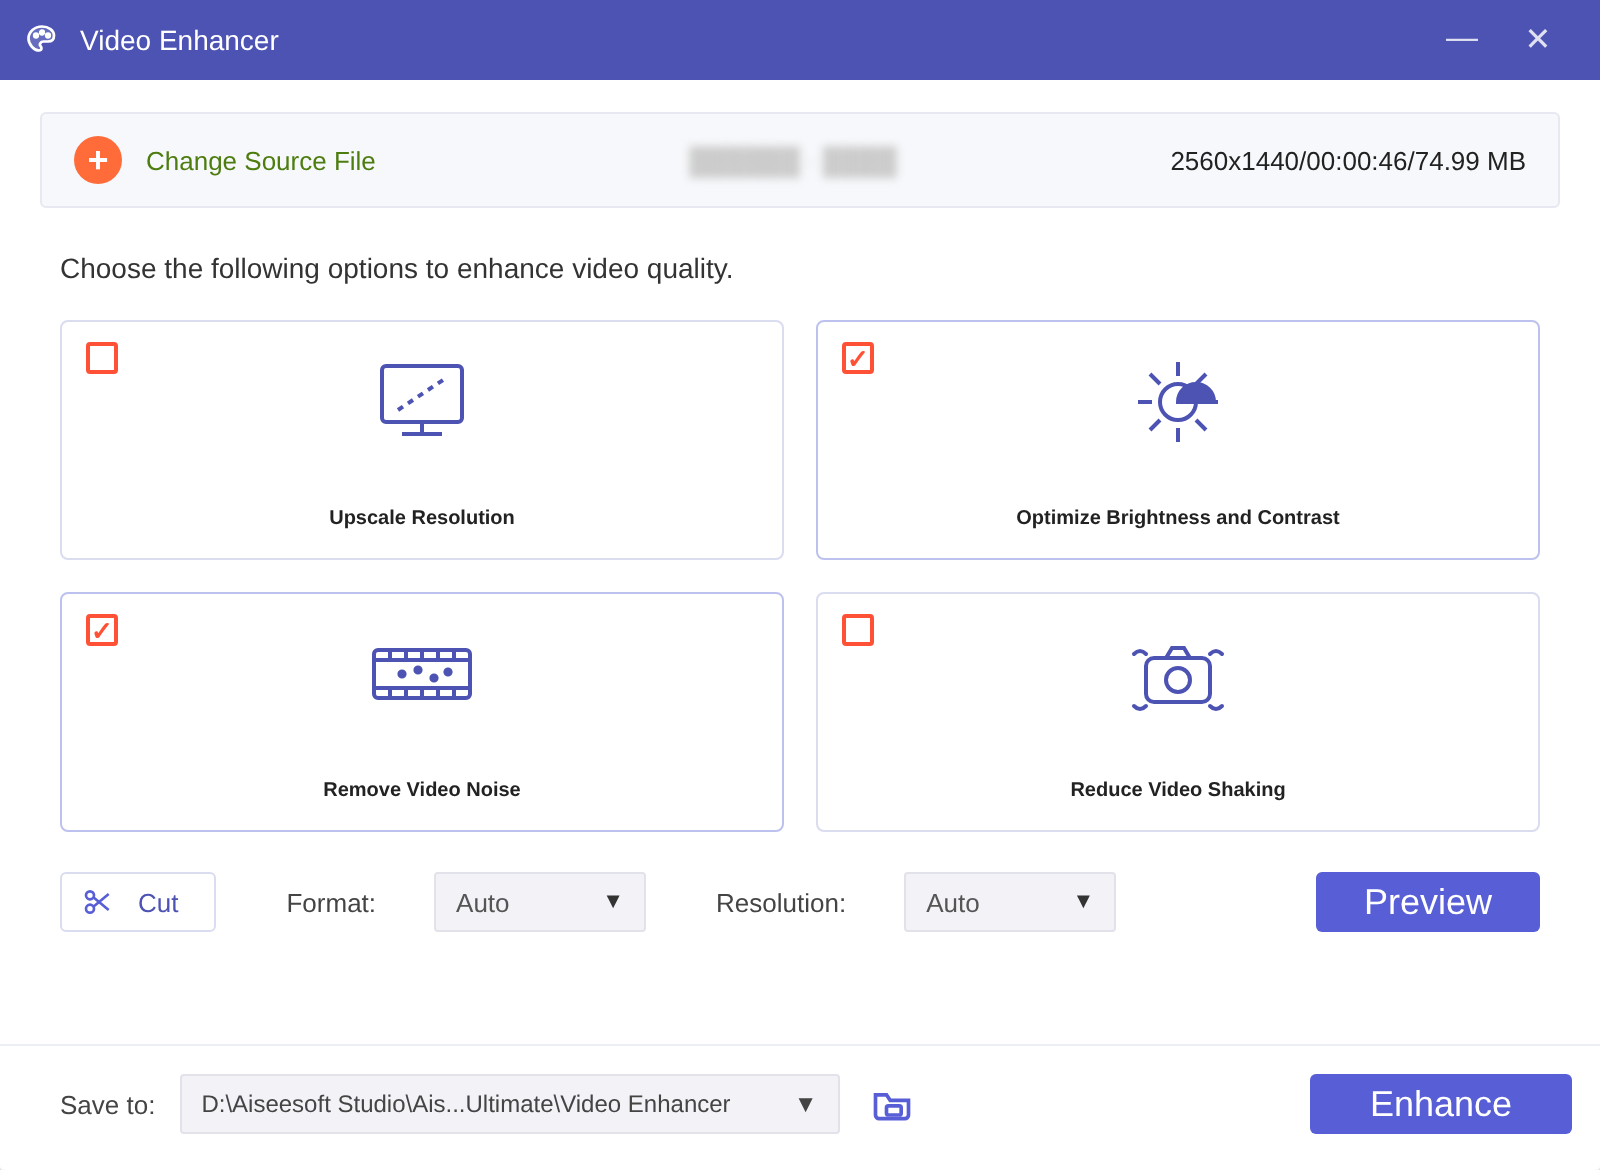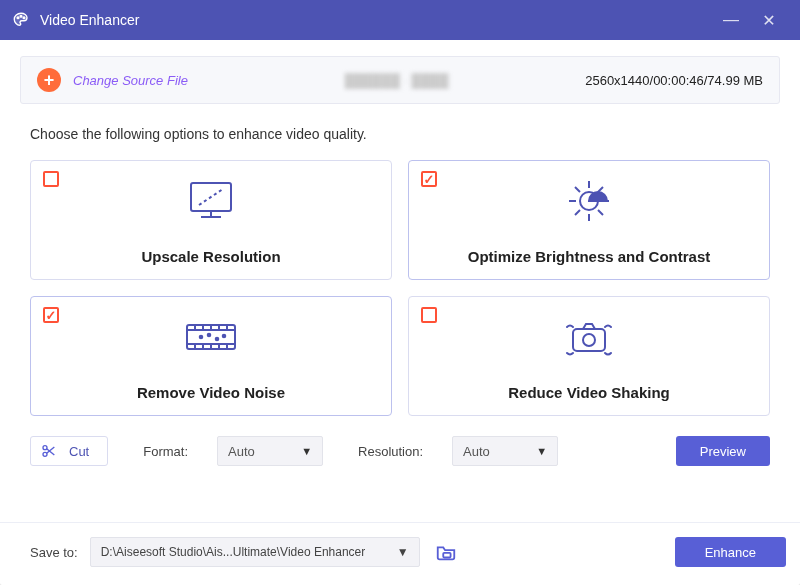--- a/index.html
+++ b/index.html
@@ -4,38 +4,38 @@
 <style>
   * { box-sizing: border-box; margin: 0; padding: 0; font-family: -apple-system, BlinkMacSystemFont, "Segoe UI", Arial, sans-serif; }
   body { background: #f0f0f0; display: flex; justify-content: center; align-items: flex-start; height: 585px; width: 800px; overflow: hidden; }
   .window { width: 800px; height: 585px; background: #fff; box-shadow: 0 2px 10px rgba(0,0,0,.15); border-radius: 2px; display: flex; flex-direction: column; }
   .titlebar { height: 40px; background: #4d53b3; color: #fff; display: flex; align-items: center; padding: 0 12px; }
   .title-icon { width: 18px; height: 18px; margin-right: 10px; display: inline-flex; align-items: center; justify-content: center; }
   .title-text { font-size: 14px; flex: 1; }
   .win-ctrl { width: 38px; text-align: center; font-size: 16px; cursor: pointer; color: #e0e1f2; }
   .source-row { margin: 16px 20px 0 20px; height: 48px; background: #f7f8fb; border: 1px solid #e7e8f1; border-radius: 3px; display: flex; align-items: center; padding: 0 16px; color: #333; font-size: 13px; }
   .plus-btn { width: 24px; height: 24px; border-radius: 50%; background: #ff6c3a; color: #fff; display: inline-flex; align-items: center; justify-content: center; font-size: 18px; margin-right: 12px; cursor: pointer; line-height: 1; font-weight: bold; }
-  .source-label { color: #8b5cf6; margin-right: 20px; font-style: italic; }
+  .source-label { color: #4d7c0f; margin-right: 20px; }
   .source-filename { color: #ccc; flex: 1; text-align: center; filter: blur(2px); user-select: none; }
   .source-meta { color: #222; }
   .prompt { margin: 22px 30px 14px 30px; color: #333; font-size: 14px; }
   .options { display: grid; grid-template-columns: 1fr 1fr; gap: 16px; margin: 4px 30px 0 30px; }
   .option-card { border: 1px solid #dadcf0; border-radius: 4px; height: 120px; position: relative; display: flex; flex-direction: column; align-items: center; justify-content: space-between; padding: 14px 0 14px 0; cursor: pointer; background: #fff; }
   .option-card.selected { border-color: #bcc1ee; }
   .check { position: absolute; top: 10px; left: 12px; width: 16px; height: 16px; border: 2px solid #ff5136; border-radius: 2px; display: inline-flex; align-items: center; justify-content: center; }
   .check.on::after { content: "✓"; color: #ff5136; font-size: 13px; font-weight: bold; line-height: 1; }
-  .option-label { font-weight: 700; font-size: 15px; color: #222; margin-top: auto; }
+  .option-label { font-weight: 700; font-size: 10px; color: #222; margin-top: auto; }
   .option-icon { height: 52px; display: flex; align-items: center; justify-content: center; }
   .controls-row { display: flex; align-items: center; gap: 29px; margin: 20px 30px 0 30px; font-size: 13px; }
   .cut-btn { display: flex; align-items: center; gap: 12px; border: 1px solid #dadcf0; border-radius: 3px; height: 30px; padding: 0 18px 0 10px; cursor: pointer; color: #4d53b3; background: #fff; }
   .ctrl-label { color: #444; margin-left: 6px; }
   .select { display: flex; align-items: center; justify-content: space-between; background: #f3f3f7; border: 1px solid #e2e3ea; height: 30px; padding: 10px 10px; min-width: 106px; border-radius: 2px; cursor: pointer; color: #555; }
   .select .caret { margin-left: 14px; font-size: 11px; color: #333; }
   .spacer { flex: 1; }
-  .btn-primary { background: #585fd6; color: #fff; border: none; height: 30px; padding: 0 24px; border-radius: 3px; font-size: 13px; cursor: pointer; }
+  .btn-primary { background: #585fd6; color: #fff; border: none; height: 30px; padding: 0 24px; border-radius: 3px; font-size: 18px; cursor: pointer; }
   .footer { margin-top: auto; border-top: 1px solid #eceef6; padding: 14px 14px 18px 30px; display: flex; align-items: center; gap: 12px; font-size: 13px; }
   .footer .save-label { color: #444; }
   .path-select { display: flex; align-items: center; justify-content: space-between; background: #f3f3f7; border: 1px solid #e2e3ea; height: 30px; padding: 0 10px; width: 330px; border-radius: 2px; cursor: pointer; color: #444; font-size: 12px; }
   .folder-btn { width: 28px; height: 28px; display: flex; align-items: center; justify-content: center; cursor: pointer; color: #4d53b3; }
   svg { display: block; }
 </style>
 </head>
 <body>
 
 <div class="window">

